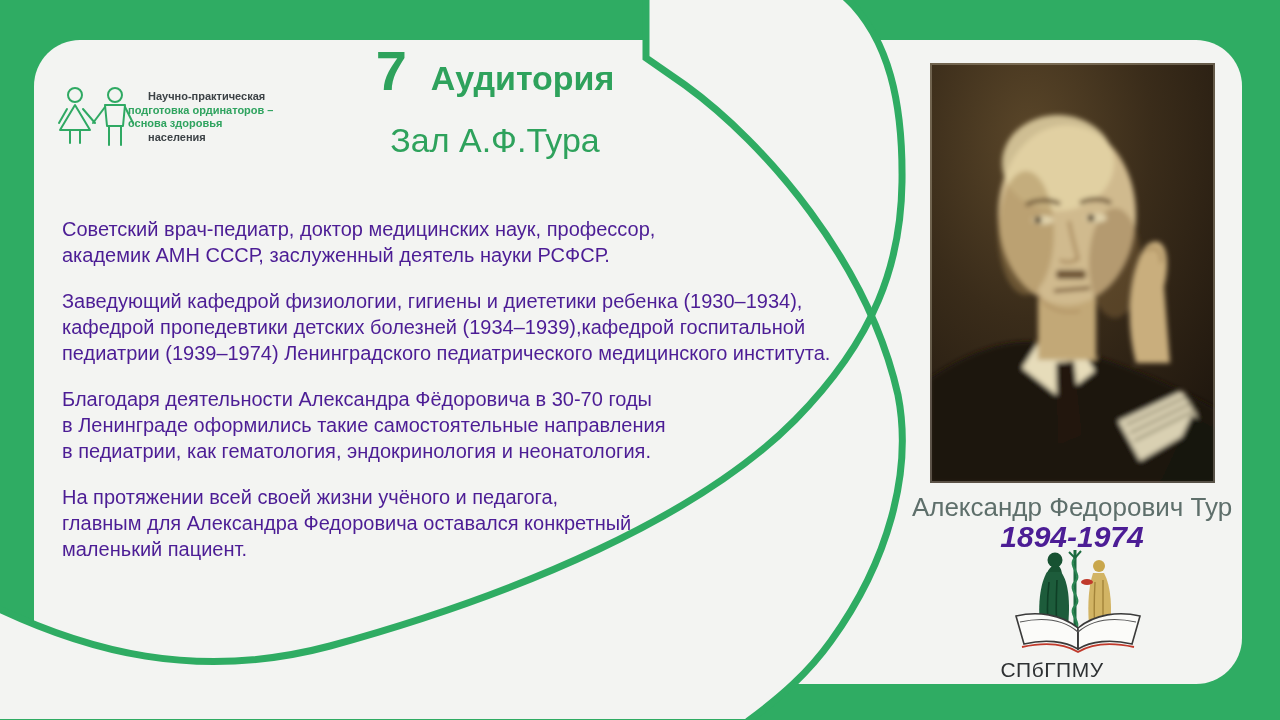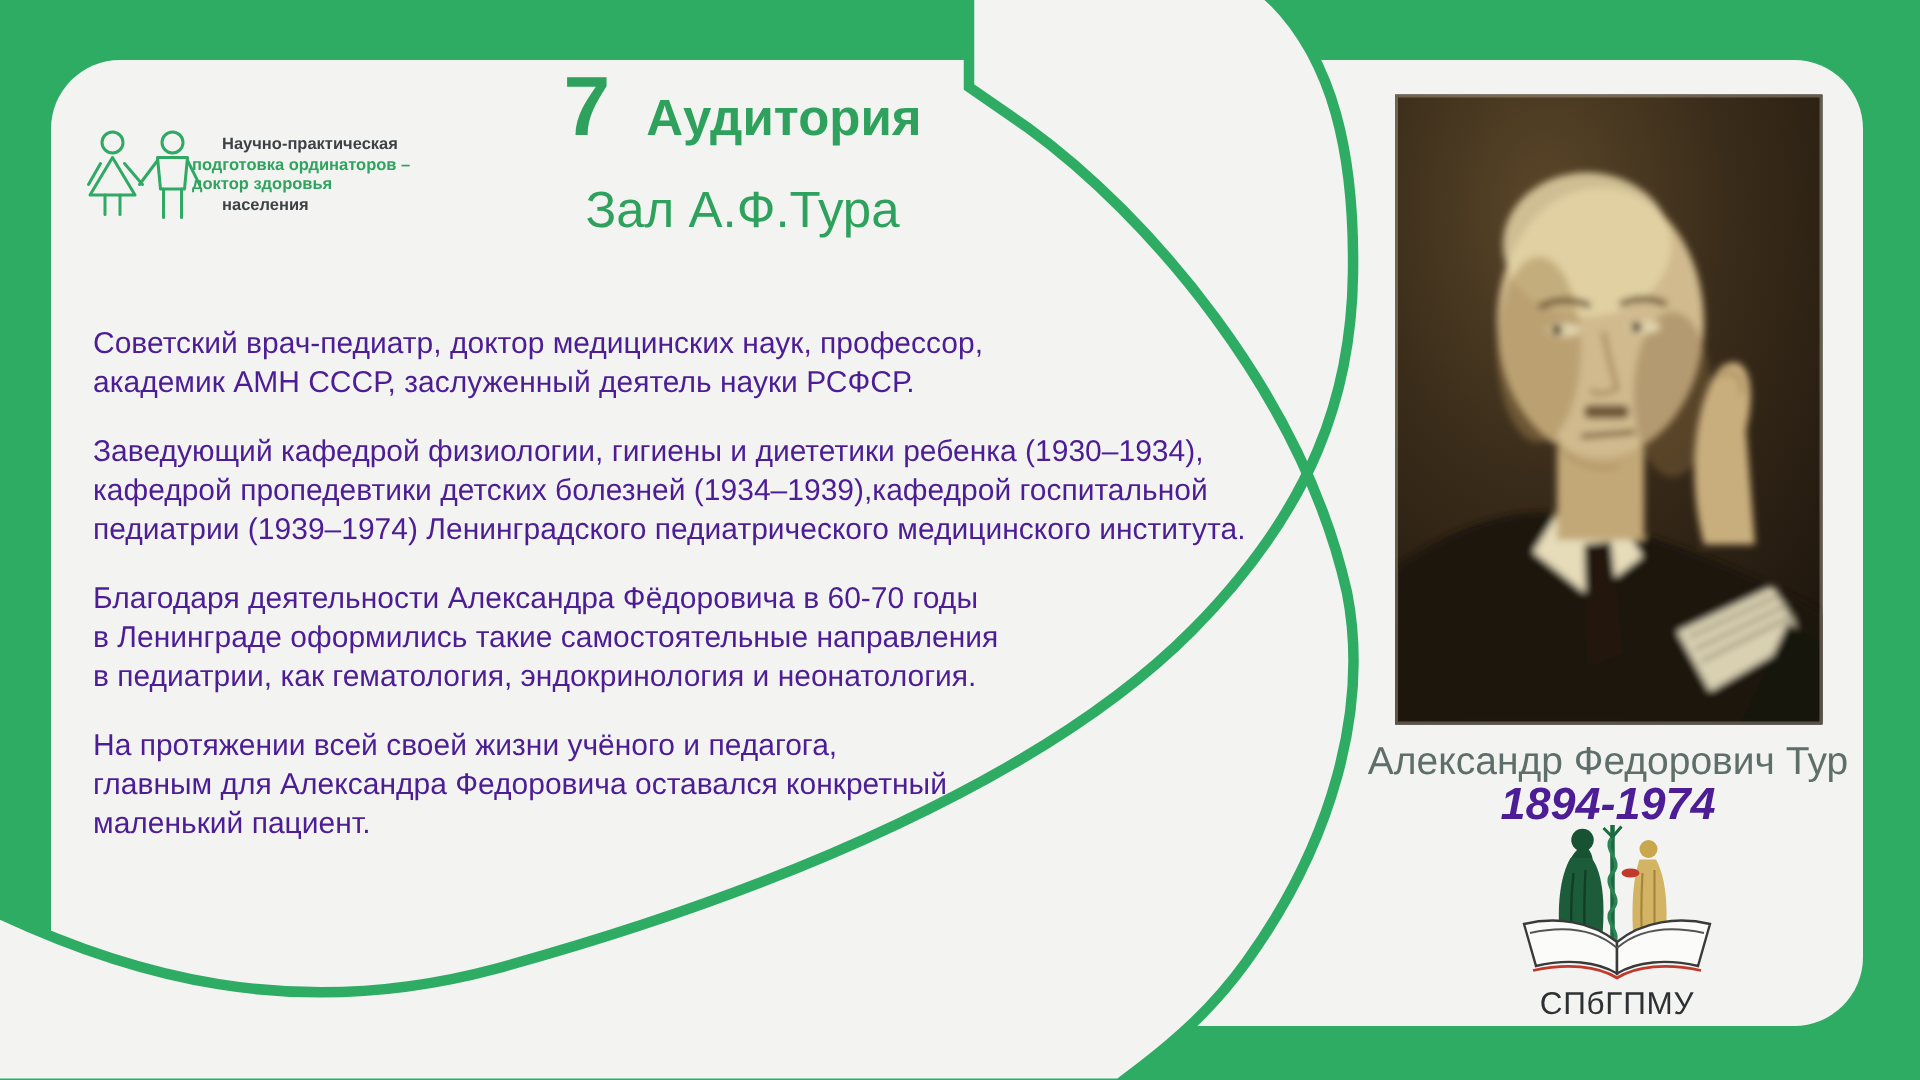--- a/index.html
+++ b/index.html
@@ -31,21 +31,21 @@
   .bodytext{left:62px;top:216px;width:860px;color:#4c1d95;font-size:20px;line-height:26px;}
   .bodytext .p{white-space:pre;margin:0 0 20px 0;}
 
   
   .photo{left:930px;top:63px;width:285px;height:420px;background:#241a10;}
   .caption-name{left:892px;top:492px;width:360px;text-align:center;color:#5e6f6b;font-size:26px;line-height:30px;white-space:nowrap;}
   .caption-years{left:892px;top:521px;width:360px;text-align:center;color:#4c1d95;font-size:30px;line-height:32px;font-weight:bold;font-style:italic;}
 
   
   .emblem{left:1003px;top:548px;}
-  .emblem-label{left:1003px;top:658px;width:150px;text-align:center;color:#2e3133;font-size:21px;line-height:24px;letter-spacing:0.5px;}
+  .emblem-label{left:977px;top:658px;width:150px;text-align:center;color:#2e3133;font-size:21px;line-height:24px;letter-spacing:0.5px;}
 </style>
 </head>
 <body>
 
 <div class="slide">
 
   <div class="card"></div>
 
   <svg class="overlay" width="1280" height="720" viewBox="0 0 1280 720">
 
@@ -71,36 +71,36 @@
       <path d="M53,21 L73,21 L71,42 L55,42 Z"></path>
       <path d="M53,23 L41,39"></path>
       <path d="M73,23 L81,39"></path>
       <path d="M57,42 L57,61"></path>
       <path d="M69,42 L69,61"></path>
     </g>
   </svg>
   <div class="content prog-logo-text">
     <div class="prog-dark">Научно-практическая</div>
     <div class="prog-green">подготовка ординаторов –</div>
-    <div class="prog-green">доктор здоровья</div>
+    <div class="prog-green">основа здоровья</div>
     <div class="prog-dark">населения</div>
   </div>
 
   <div class="content title-line1">
     <span class="title-number">7</span><span class="title-room">Аудитория</span>
   </div>
   <div class="content title-line2">Зал А.Ф.Тура</div>
 
   <div class="content bodytext">
     <p class="p">Советский врач-педиатр, доктор медицинских наук, профессор,
 академик АМН СССР, заслуженный деятель науки РСФСР.</p>
     <p class="p">Заведующий кафедрой физиологии, гигиены и диететики ребенка (1930–1934),
 кафедрой пропедевтики детских болезней (1934–1939),кафедрой госпитальной
 педиатрии (1939–1974) Ленинградского педиатрического медицинского института.</p>
-    <p class="p">Благодаря деятельности Александра Фёдоровича в 60-70 годы
+    <p class="p">Благодаря деятельности Александра Фёдоровича в 30-70 годы
 в Ленинграде оформились такие самостоятельные направления
 в педиатрии, как гематология, эндокринология и неонатология.</p>
     <p class="p">На протяжении всей своей жизни учёного и педагога,
 главным для Александра Федоровича оставался конкретный
 маленький пациент.</p>
   </div>
 
   <div class="content photo">
     <svg width="285" height="420" viewBox="0 0 285 420">
       <defs>

